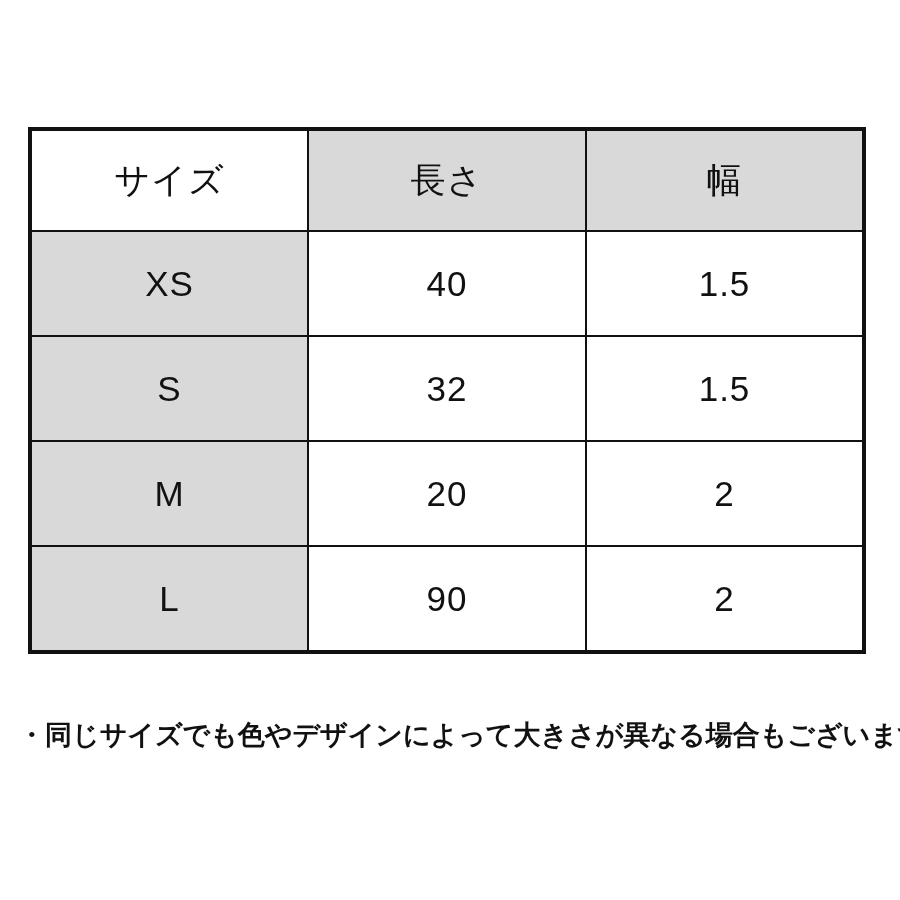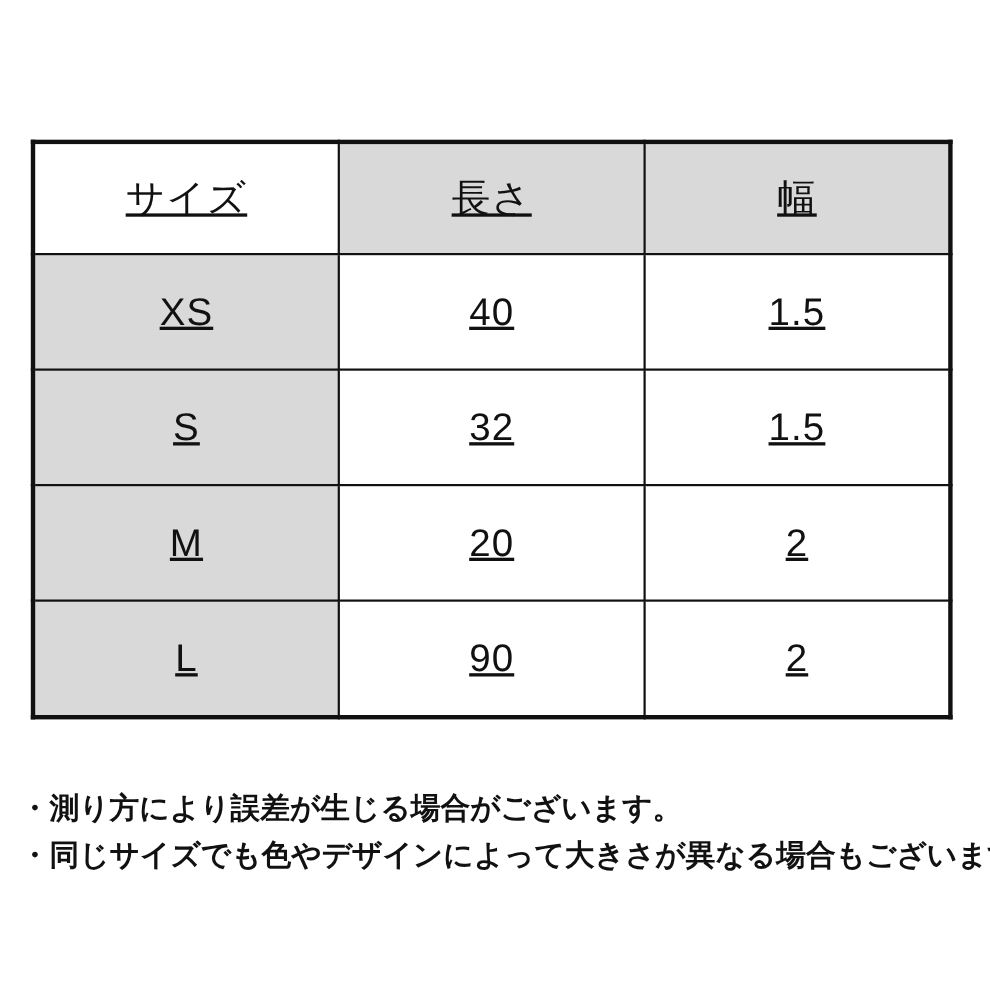--- a/index.html
+++ b/index.html
@@ -30,21 +30,20 @@
   }
   table.size-table th,
   table.size-table td {
     border: 2px solid var(--border-color, #111111);
     text-align: center;
     vertical-align: middle;
     font-size: 35px;
     font-weight: 400;
     padding: 0;
     letter-spacing: 1px;
-    text-decoration: underline;
   }
   table.size-table th {
     height: 99px;
   }
   table.size-table td {
     height: 103px;
   }
   .cell-gray {
     background: var(--shade-color, #d9d9d9);
   }
@@ -106,17 +105,16 @@
       <tr>
         <td class="cell-gray">L</td>
         <td class="cell-white">90</td>
         <td class="cell-white">2</td>
       </tr>
     </tbody>
   </table>
 
 
   <div class="notes">
-    <div class="note-line">・測り方により誤差が生じる場合がございます。</div>
     <div class="note-line">・同じサイズでも色やデザインによって大きさが異なる場合もございます。</div>
   </div>
 
 </div>
 
 </body></html>

